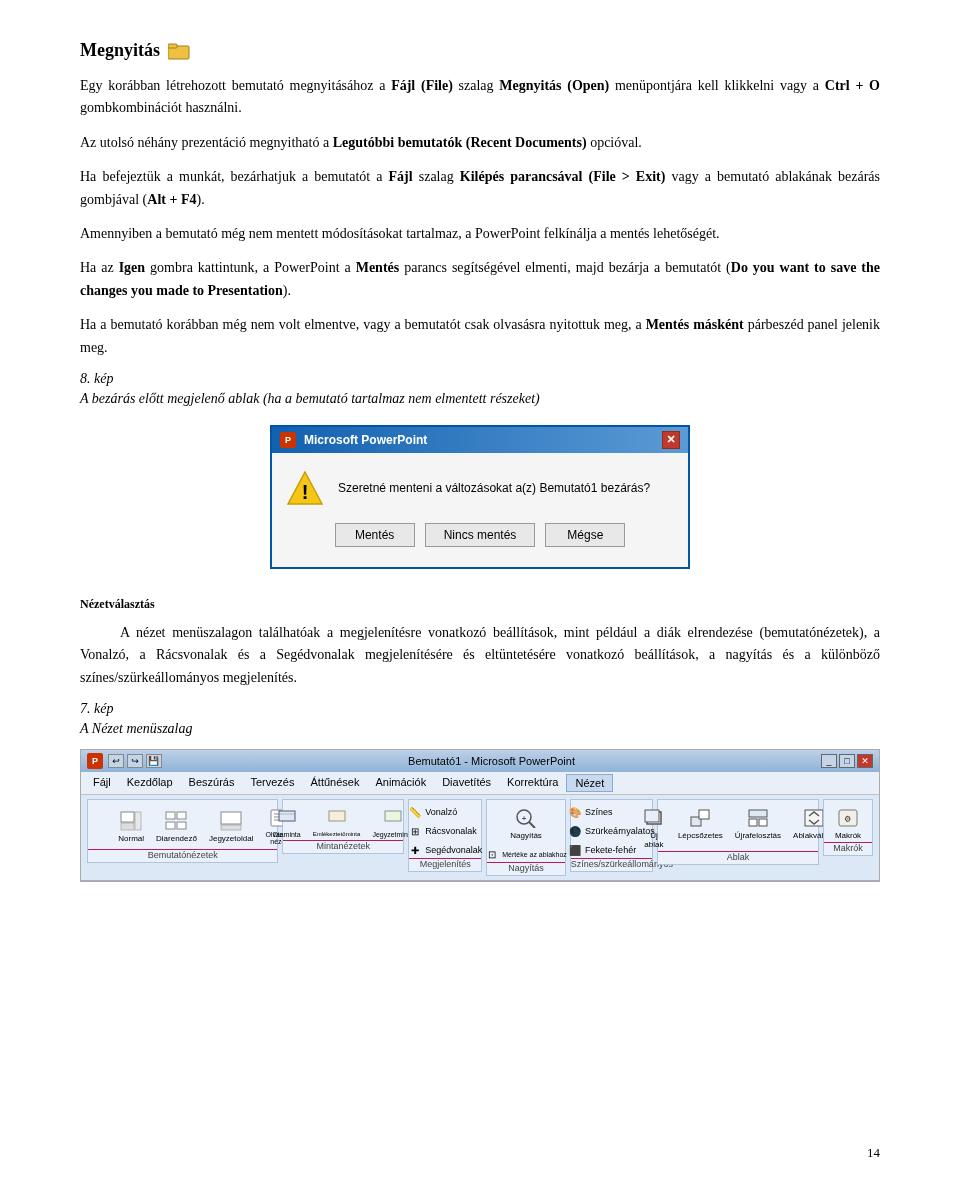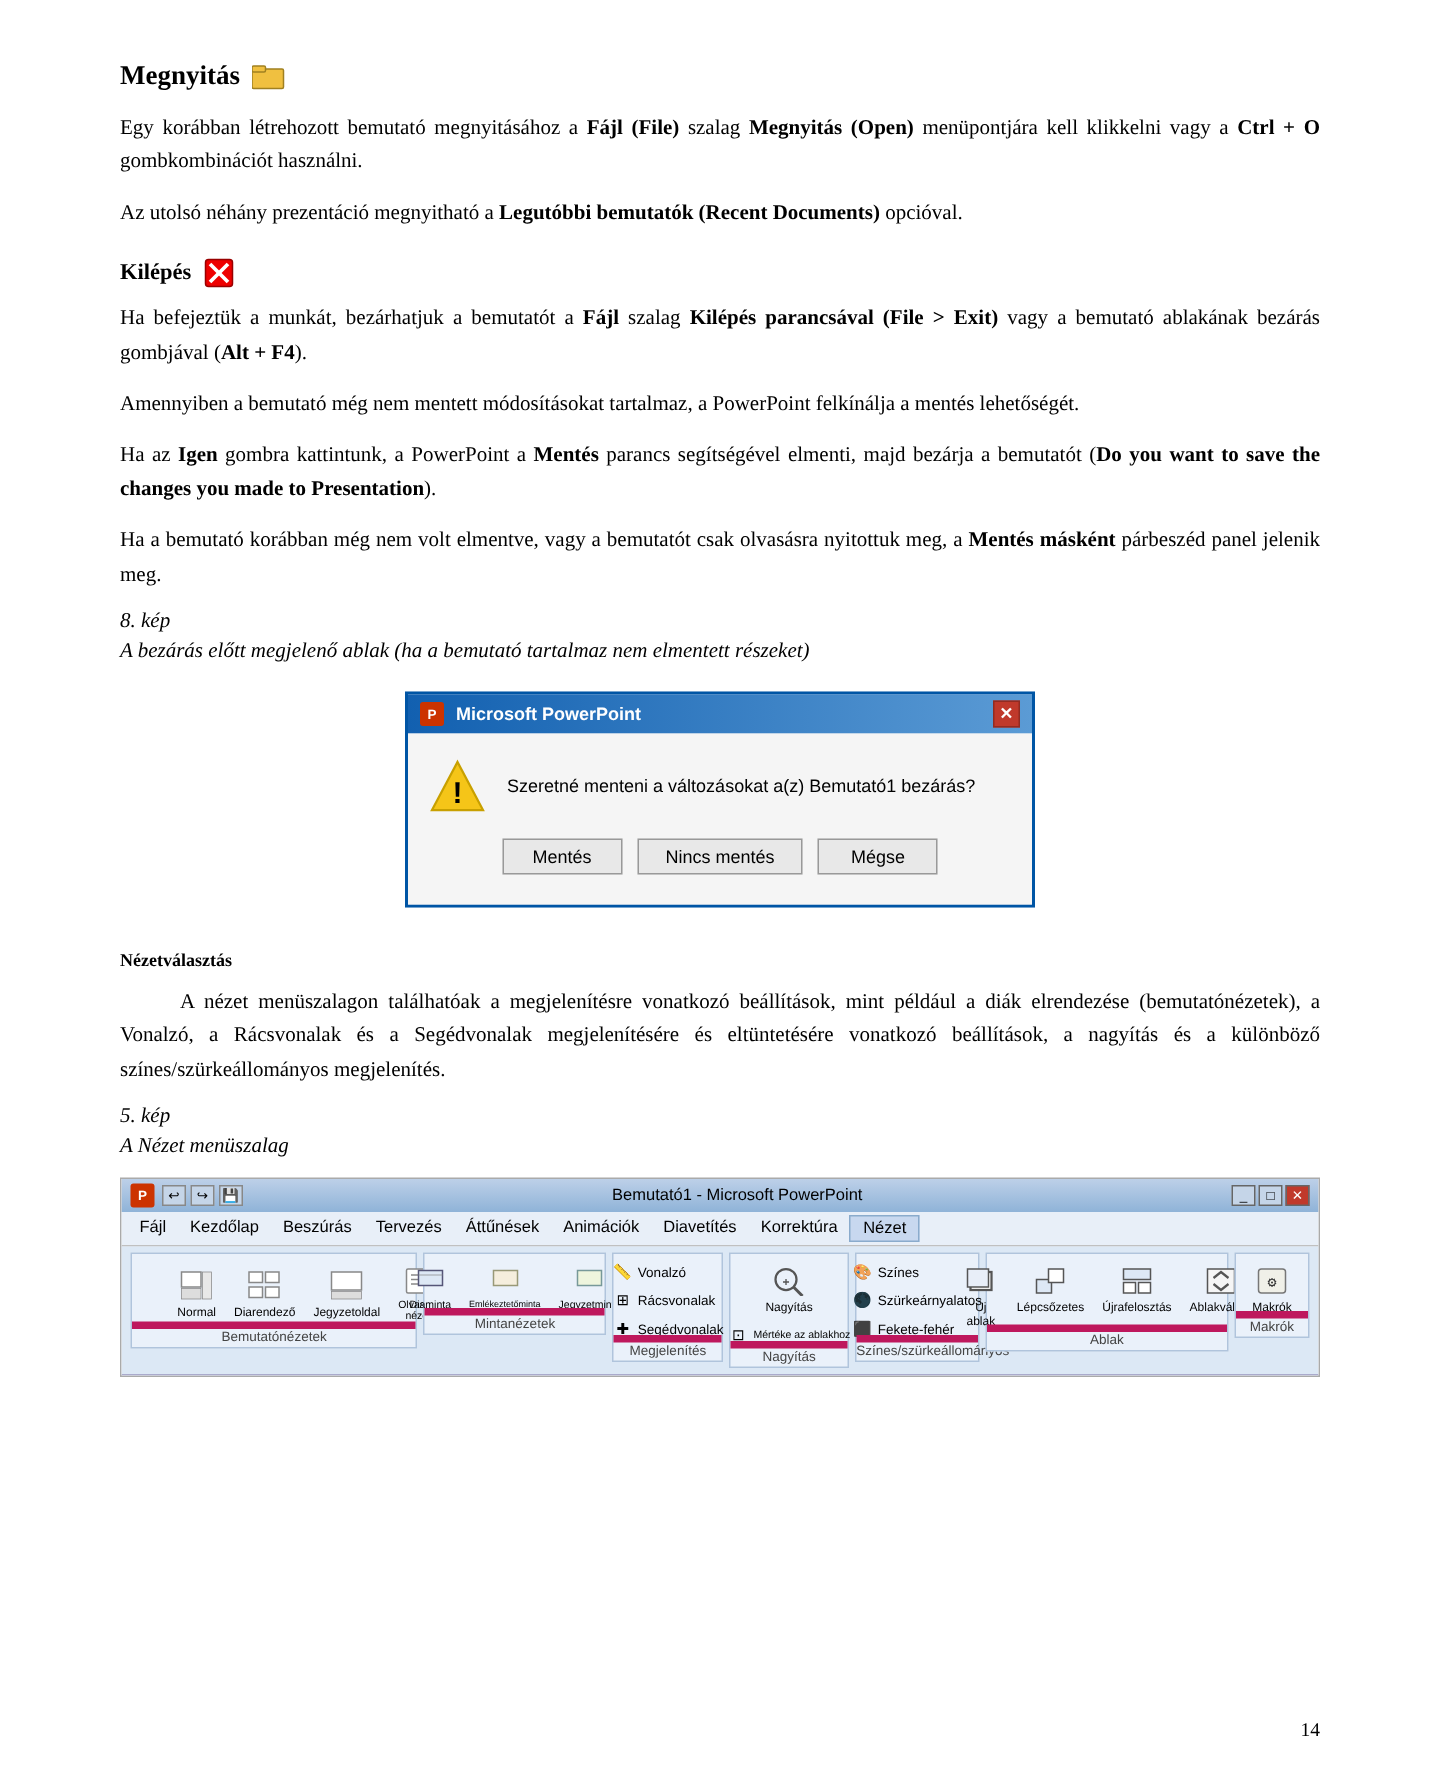--- a/index.html
+++ b/index.html
@@ -219,21 +219,21 @@
       gap: 2px;
     }
     .ribbon-group-label {
       position: absolute;
       bottom: 2px;
       left: 0;
       right: 0;
       text-align: center;
       font-size: 9px;
       color: #444;
-      border-top: 5px solid #be185d;
+      border-top: 1px solid #be185d;
     }
     .ribbon-btn-large {
       display: flex;
       flex-direction: column;
       align-items: center;
       gap: 1px;
       padding: 2px 4px;
       border: 1px solid transparent;
       cursor: pointer;
       font-size: 9px;
@@ -307,30 +307,20 @@
     </span>
   </div>
 
   <p class="paragraph">
     <span>Egy korábban létrehozott bemutató megnyitásához a </span><span class="bold">Fájl (File)</span><span> szalag </span><span class="bold">Megnyitás (Open)</span><span> menüpontjára kell klikkelni vagy a </span><span class="bold">Ctrl + O</span><span> gombkombinációt használni.</span>
   </p>
   <p class="paragraph">
     <span>Az utolsó néhány prezentáció megnyitható a </span><span class="bold">Legutóbbi bemutatók (Recent Documents)</span><span> opcióval.</span>
   </p>
 
-  <div class="kilépés-header">
-    <span>Kilépés</span>
-    <span class="x-icon">
-      <svg viewBox="0 0 20 20" width="20" height="20" xmlns="http://www.w3.org/2000/svg">
-        <rect x="1" y="1" width="18" height="18" rx="2" fill="#e00" stroke="#900" stroke-width="1"></rect>
-        <line x1="4" y1="4" x2="16" y2="16" stroke="#fff" stroke-width="2.5"></line>
-        <line x1="16" y1="4" x2="4" y2="16" stroke="#fff" stroke-width="2.5"></line>
-      </svg>
-    </span>
-  </div>
 
   <p class="paragraph">
     <span>Ha befejeztük a munkát, bezárhatjuk a bemutatót a </span><span class="bold">Fájl</span><span> szalag </span><span class="bold">Kilépés parancsával (File &gt; Exit)</span><span> vagy a bemutató ablakának bezárás gombjával (</span><span class="bold">Alt + F4</span><span>).</span>
   </p>
   <p class="paragraph">
     <span>Amennyiben a bemutató még nem mentett módosításokat tartalmaz, a PowerPoint felkínálja a mentés lehetőségét.</span>
   </p>
   <p class="paragraph">
     <span>Ha az </span><span class="bold">Igen</span><span> gombra kattintunk, a PowerPoint a </span><span class="bold">Mentés</span><span> parancs segítségével elmenti, majd bezárja a bemutatót (</span><span class="bold">Do you want to save the changes you made to Presentation</span><span>).</span>
   </p>
@@ -367,21 +357,21 @@
         </div>
       </div>
     </div>
   </div>
 
   <div class="nezetvalasztas-title">Nézetválasztás</div>
   <p class="paragraph">
     <span style="display:inline-block;width:40px;"></span><span>A nézet menüszalagon találhatóak a megjelenítésre vonatkozó beállítások, mint például a diák elrendezése (bemutatónézetek), a Vonalzó, a Rácsvonalak és a Segédvonalak megjelenítésére és eltüntetésére vonatkozó beállítások, a nagyítás és a különböző színes/szürkeállományos megjelenítés.</span>
   </p>
 
-  <p class="caption-num">5. kép</p>
+  <p class="caption-num">7. kép</p>
   <p class="caption-text">A Nézet menüszalag</p>
 
   <div class="toolbar-container">
 
     <div class="toolbar-titlebar">
       <div style="display:flex;gap:3px;align-items:center;">
         <span class="powerpoint-icon">P</span>
         <div style="background:#c5d5e8;border:1px solid #888;width:16px;height:14px;font-size:9px;display:flex;align-items:center;justify-content:center;">↩</div>
         <div style="background:#c5d5e8;border:1px solid #888;width:16px;height:14px;font-size:9px;display:flex;align-items:center;justify-content:center;">↪</div>
         <div style="background:#c5d5e8;border:1px solid #888;width:16px;height:14px;font-size:9px;display:flex;align-items:center;justify-content:center;">💾</div>

